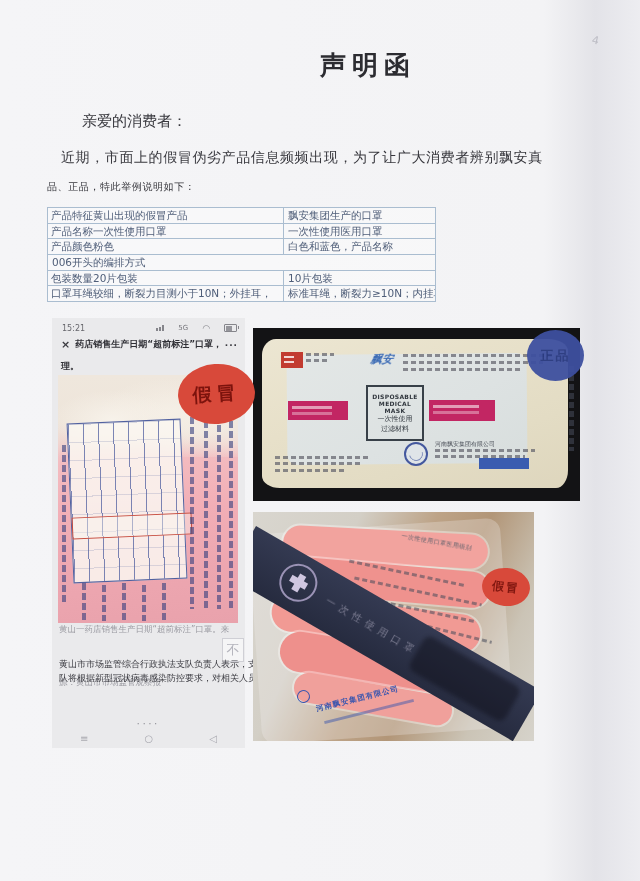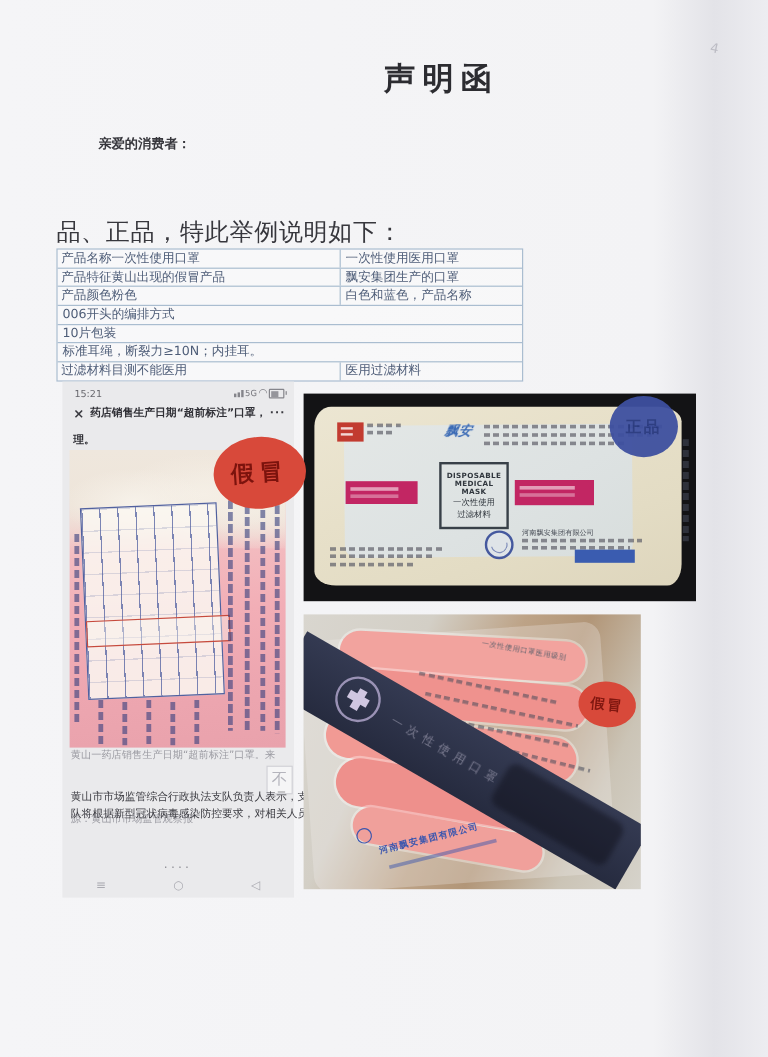--- a/index.html
+++ b/index.html
@@ -4,35 +4,35 @@
 <style>
   html,body{margin:0;padding:0;background:#ffffff;}
   .page{
     position:relative; width:640px; height:881px; overflow:hidden;
     background:linear-gradient(90deg,#f5f5f7 0%,#f3f3f5 85%,#e3e3e8 93%,#ededf1 100%);
     font-family:"DejaVu Sans","Liberation Sans",sans-serif;
   }
   .abs{position:absolute;}
   .page-num{left:592px;top:34px;font-size:11px;color:#bcbcc4;transform:rotate(12deg);}
   .title{left:0;top:48px;width:100%;text-align:center;font-size:26px;font-weight:700;color:#2c2c31;letter-spacing:6px;margin-left:48px;}
-  .greeting{left:82px;top:112px;font-size:11px;color:#37373d;font-weight:bold;}
+  .greeting{left:82px;top:112px;font-size:15px;color:#37373d;}
   .para1{left:61px;top:149px;font-size:14px;color:#37373d;letter-spacing:.6px;white-space:nowrap;}
-  .para2{left:47px;top:180px;font-size:20px;color:#37373d;letter-spacing:.6px;white-space:nowrap;}
+  .para2{left:47px;top:180px;font-size:10px;color:#37373d;letter-spacing:.6px;white-space:nowrap;}
 
   
   .cmp-table{left:47px;top:207px;width:387px;border:1px solid #aabdd0;background:rgba(255,255,255,.35);}
   .t-row{display:flex;height:14.7px;line-height:14.7px;border-bottom:1px solid #aabdd0;font-size:10.5px;color:#4e5d78;}
   .t-row:last-child{border-bottom:none;}
   .t-left{width:236px;border-right:1px solid #aabdd0;padding-left:3px;white-space:nowrap;overflow:hidden;box-sizing:border-box;}
   .t-right{flex:1;padding-left:4px;white-space:nowrap;overflow:hidden;}
 
   
   .phone{left:52px;top:318px;width:193px;height:430px;background:#eaeaec;}
   .sb{left:10px;right:8px;top:4px;height:12px;display:flex;align-items:center;font-size:8px;color:#67676d;}
-  .sb-right{margin-left:auto;display:flex;align-items:center;gap:1px;}
+  .sb-right{margin-left:auto;display:flex;align-items:center;gap:14px;}
   .sig{display:flex;align-items:flex-end;gap:1px;}
   .sig i{display:block;width:2px;background:#85858b;}
   .sig i.s1{height:3px;} .sig i.s2{height:4.5px;} .sig i.s3{height:6px;}
   .net{font-size:7px;color:#77777d;}
   .wifi{font-size:9px;color:#85858b;line-height:6px;}
   .batt{width:11px;height:6px;border:1px solid #85858b;border-radius:1px;position:relative;}
   .batt::after{content:"";position:absolute;right:-3px;top:1px;width:1.5px;height:3px;background:#85858b;}
   .batt::before{content:"";position:absolute;left:.5px;top:.5px;bottom:.5px;width:6px;background:#95959b;}
   .headline{left:9px;top:20px;right:7px;display:flex;gap:5px;font-size:9px;font-weight:600;color:#2f2f35;align-items:center;}
   .hl-close{font-size:11px;color:#3a3a40;}
@@ -122,58 +122,57 @@
   .f2-cross::before{content:"";position:absolute;left:8px;top:13px;width:18px;height:7px;background:#cfc6e0;}
   .f2-cross::after{content:"";position:absolute;left:13.5px;top:7.5px;width:7px;height:18px;background:#cfc6e0;}
   .f2-bandtext{position:absolute;left:98px;top:22px;font-size:10px;color:rgba(190,185,205,.55);letter-spacing:5px;filter:blur(.5px);white-space:nowrap;}
   .f2-complogo{left:44px;top:178px;width:13px;height:13px;border-radius:50%;border:1.5px solid #3d57ae;transform:rotate(-14deg);box-sizing:border-box;}
   .f2-comp{left:62px;top:182px;color:#3d57ae;font-size:7.5px;letter-spacing:1px;transform:rotate(-14deg);font-weight:600;white-space:nowrap;}
   .f2-comp2{left:70px;top:198px;width:92px;height:2.5px;background:rgba(61,87,174,.5);transform:rotate(-14deg);}
 
   
   .stamp{border-radius:50%;display:flex;align-items:center;justify-content:center;font-weight:700;}
   .stamp-fake1{left:178px;top:364px;width:77px;height:60px;background:#d8493a;color:#7c130d;font-size:19px;letter-spacing:5px;transform:rotate(-4deg);}
-  .stamp-genuine{left:508px;top:330px;width:57px;height:51px;background:#3e50a0;color:#26377f;font-size:13px;letter-spacing:2px;opacity:.95;}
+  .stamp-genuine{left:527px;top:330px;width:57px;height:51px;background:#3e50a0;color:#26377f;font-size:13px;letter-spacing:2px;opacity:.95;}
   .stamp-fake2{left:482px;top:568px;width:48px;height:38px;background:#d8493a;color:#801710;font-size:12px;letter-spacing:2px;transform:rotate(6deg);}
 </style>
 </head>
 <body>
 
 <div class="page">
 
   <div class="abs page-num">4</div>
   <div class="abs title">声明函</div>
   <div class="abs greeting">亲爱的消费者：</div>
+  <div class="abs para1">近期，市面上的假冒伪劣产品信息频频出现，为了让广大消费者辨别飘安真</div>
   <div class="abs para2">品、正品，特此举例说明如下：</div>
 
   <div class="abs cmp-table">
+    <div class="t-row">
+      <div class="t-left"><span>产品特征</span><span>黄山出现的假冒产品</span></div>
+      <div class="t-right">飘安集团生产的口罩</div>
+    </div>
     <div class="t-row">
       <div class="t-left"><span>产品名称</span><span>一次性使用口罩</span></div>
       <div class="t-right">一次性使用医用口罩</div>
     </div>
     <div class="t-row">
-      <div class="t-left"><span>产品特征</span><span>黄山出现的假冒产品</span></div>
-      <div class="t-right">飘安集团生产的口罩</div>
-    </div>
-    <div class="t-row">
       <div class="t-left"><span>产品颜色</span><span>粉色</span></div>
       <div class="t-right">白色和蓝色，产品名称</div>
     </div>
     <div class="t-row">
       <div class="t-right">006开头的编排方式</div>
     </div>
     <div class="t-row">
+      <div class="t-left"><span>包装数量</span><span>20片包装</span></div>
       <div class="t-right">10片包装</div>
     </div>
     <div class="t-row">
+      <div class="t-left"><span>口罩耳绳</span><span>较细，断裂力目测小于10N；外挂耳，</span></div>
       <div class="t-right">标准耳绳，断裂力≥10N；内挂耳。</div>
-    </div>
-    <div class="t-row">
-      <div class="t-left"><span>过滤材料</span><span>目测不能医用</span></div>
-      <div class="t-right">医用过滤材料</div>
     </div>
   </div>
 
   <div class="abs phone">
     <div class="abs sb">
       <span>15:21</span>
       <span class="sb-right">
         <span class="sig">
             <i class="s1"></i>
             <i class="s2"></i>

